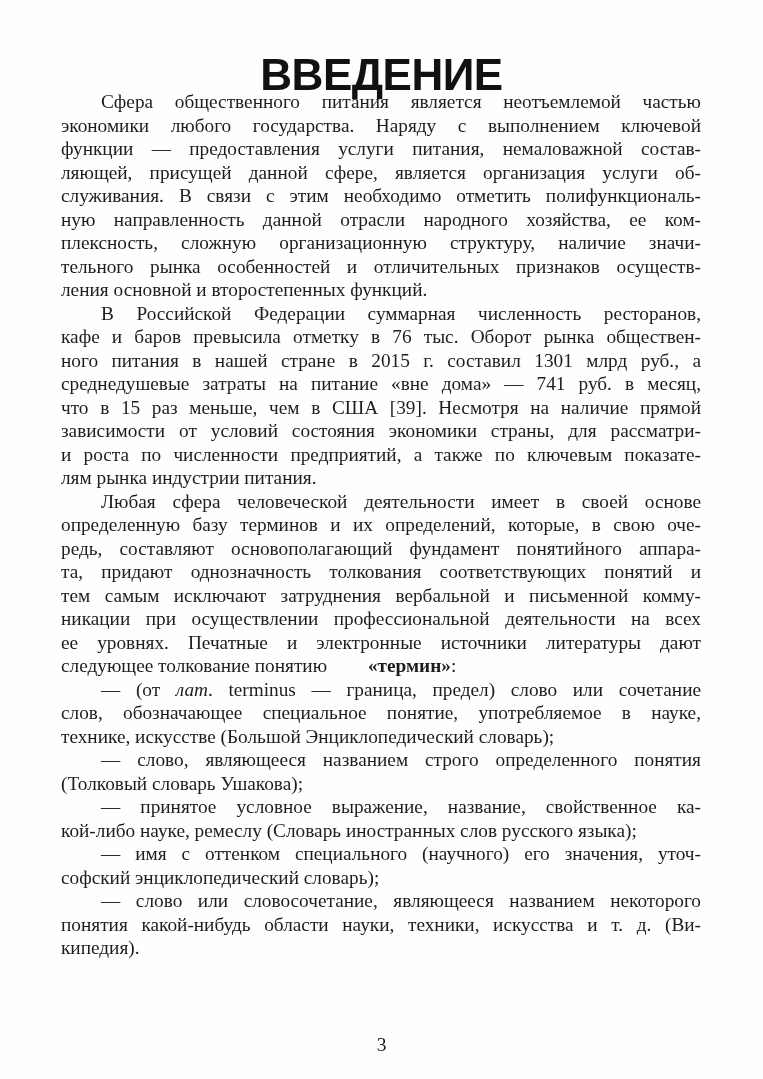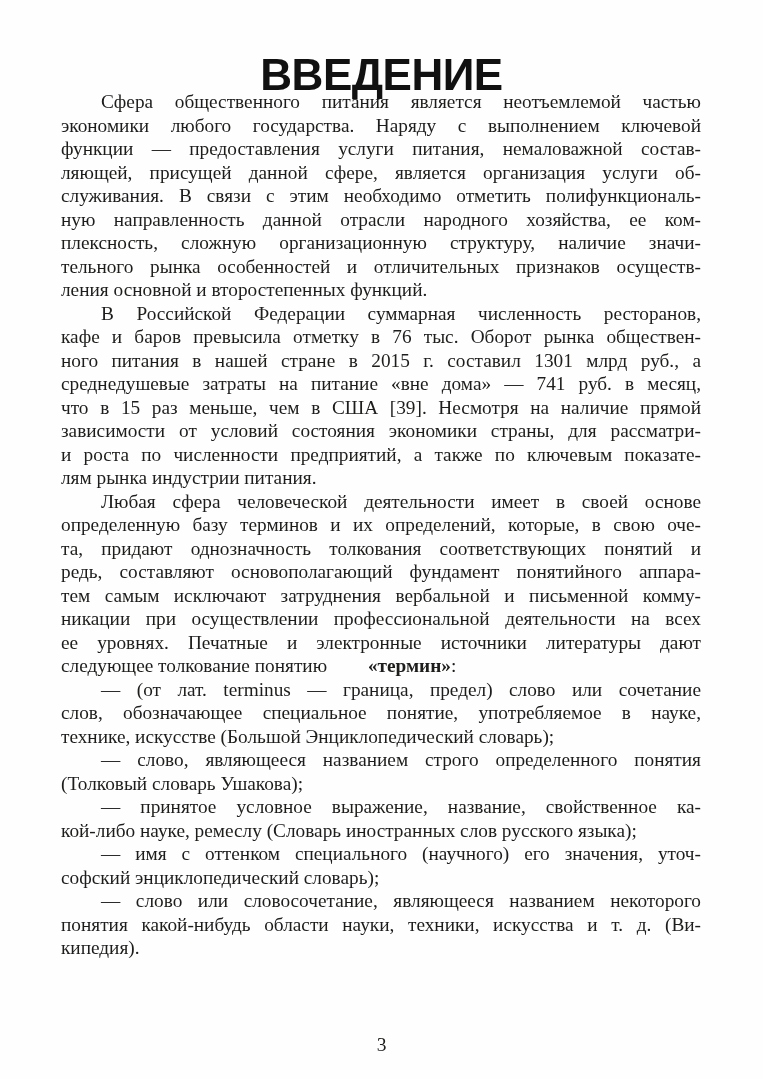--- a/index.html
+++ b/index.html
@@ -36,21 +36,21 @@
   .line {
     font-size: 19.3px;
     line-height: 23.5px;
     text-align: justify;
     text-align-last: justify;
     white-space: normal;
   }
   .line.first { text-indent: 40px; }
   .line.last { text-align-last: left; }
   .bold { font-weight: bold; margin-left: 36px; }
-  .italic { }
+  .italic { font-style: italic; }
   .page-number {
     position: absolute;
     top: 1033px;
     left: 0;
     width: 100%;
     text-align: center;
     font-size: 19.5px;
     line-height: 23.5px;
   }
 </style>
@@ -82,22 +82,22 @@
       <div class="line">среднедушевые затраты на питание «вне дома» — 741 руб. в месяц,</div>
       <div class="line">что в 15 раз меньше, чем в США [39]. Несмотря на наличие прямой</div>
       <div class="line">зависимости от условий состояния экономики страны, для рассматри-</div>
       <div class="line">и роста по численности предприятий, а также по ключевым показате-</div>
       <div class="line last">лям рынка индустрии питания.</div>
     </div>
 
     <div class="para">
       <div class="line first">Любая сфера человеческой деятельности имеет в своей основе</div>
       <div class="line">определенную базу терминов и их определений, которые, в свою оче-</div>
+      <div class="line">редь, составляют основополагающий фундамент понятийного аппара-</div>
       <div class="line">та, придают однозначность толкования соответствующих понятий и</div>
-      <div class="line">редь, составляют основополагающий фундамент понятийного аппара-</div>
       <div class="line">тем самым исключают затруднения вербальной и письменной комму-</div>
       <div class="line">никации при осуществлении профессиональной деятельности на всех</div>
       <div class="line">ее уровнях. Печатные и электронные источники литературы дают</div>
       <div class="line last"><span>следующее толкование понятию </span><span class="bold">«термин»</span><span>:</span></div>
     </div>
 
     <div class="para">
       <div class="line first"><span>— (от </span><span class="italic">лат</span><span>. terminus — граница, предел) слово или сочетание</span></div>
       <div class="line">слов, обозначающее специальное понятие, употребляемое в науке,</div>
       <div class="line last">технике, искусстве (Большой Энциклопедический словарь);</div>

